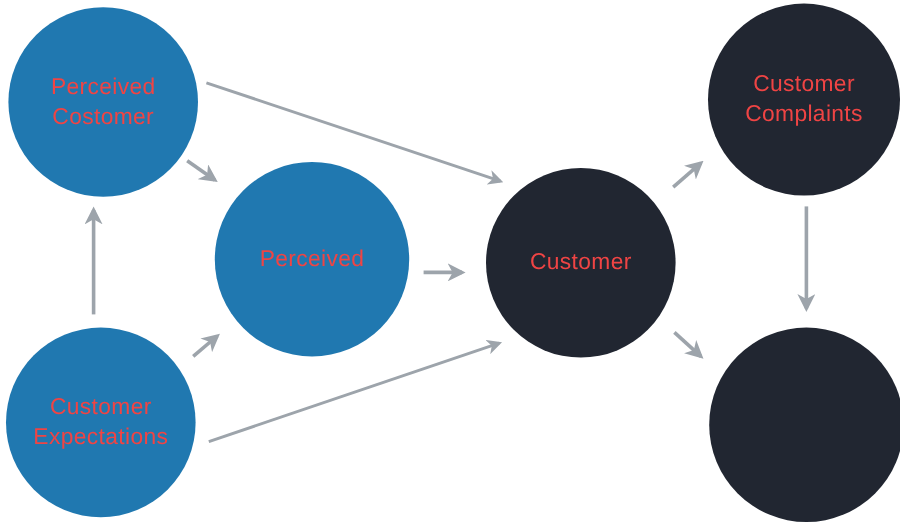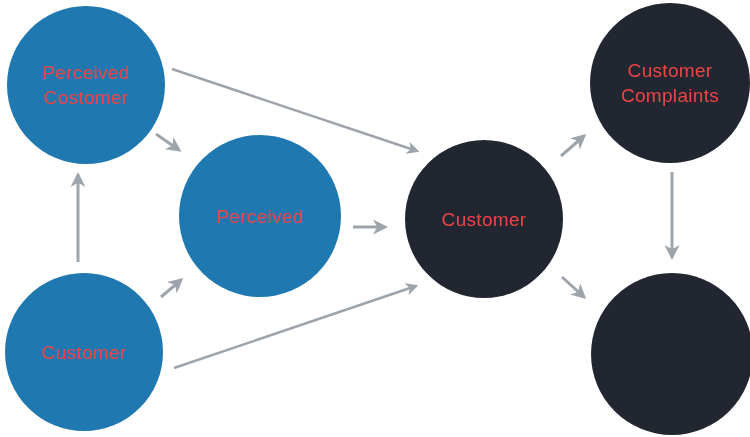--- a/index.html
+++ b/index.html
@@ -73,20 +73,21 @@
     <span class="line">Perceived</span>
     <span class="line">Costomer</span>
   </div>
 
   <div class="node-label" style="left:260px; top:216px;">
     <span class="line">Perceived</span>
   </div>
 
   <div class="node-label" style="left:84px; top:352px;">
     <span class="line">Customer</span>
+    <span class="line">Expectations</span>
   </div>
 
   <div class="node-label" style="left:484px; top:219px;">
     <span class="line">Customer</span>
   </div>
 
   <div class="node-label" style="left:670px; top:83px;">
     <span class="line">Customer</span>
     <span class="line">Complaints</span>
   </div>

